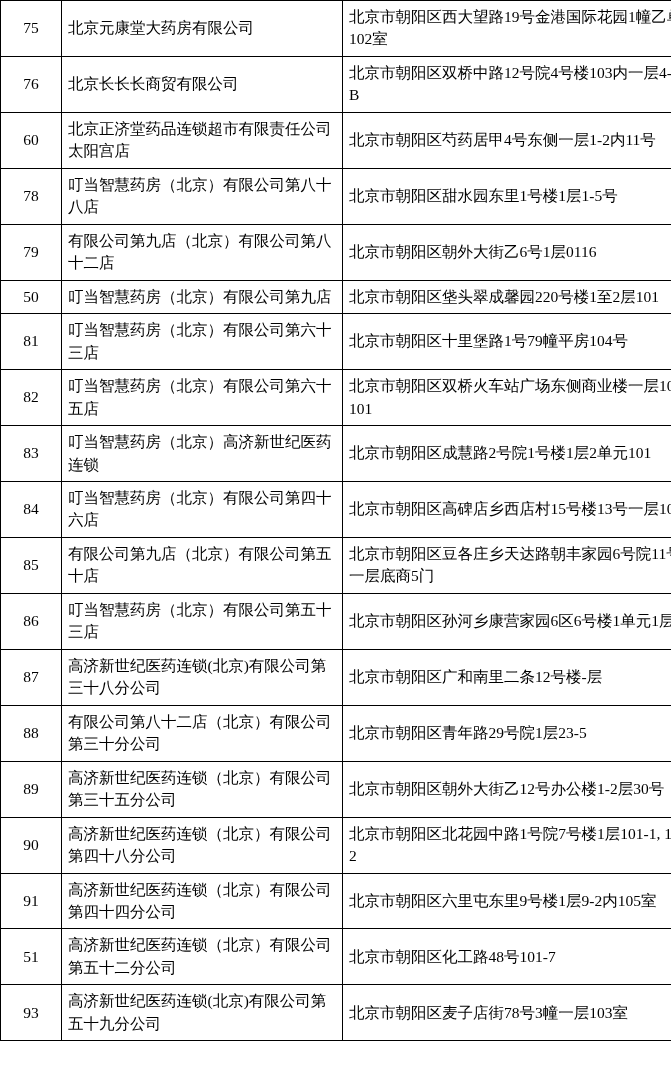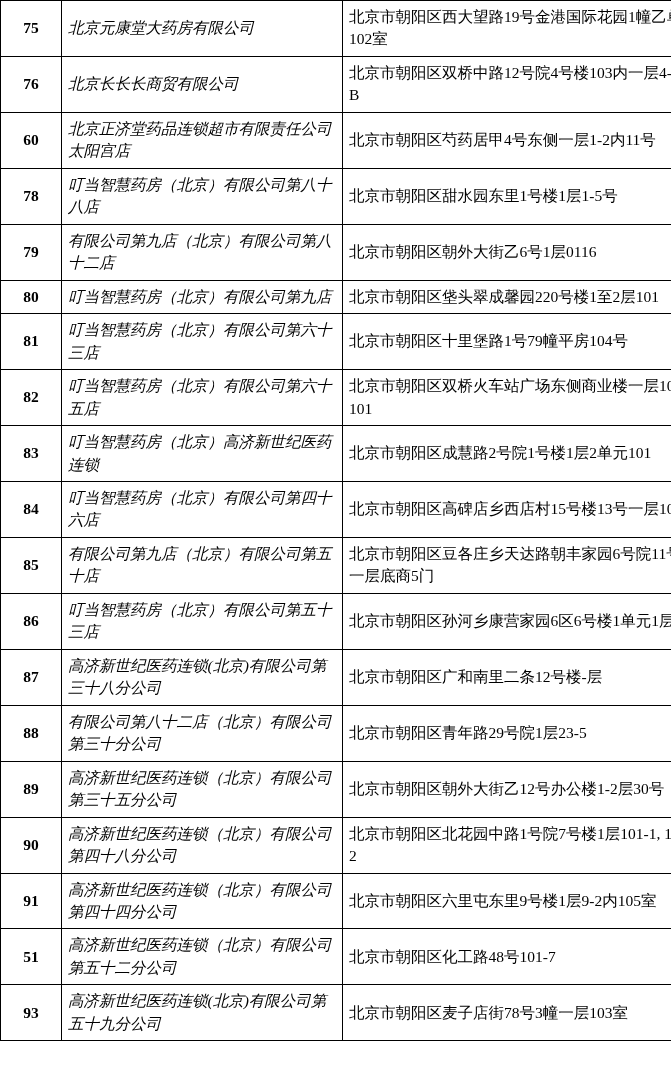--- a/index.html
+++ b/index.html
@@ -23,25 +23,23 @@
     padding: 5px 6px;
     font-size: 15.5px;
     line-height: 1.45;
     word-break: break-all;
   }
   td.col-index {
     width: 48px;
     text-align: center;
     vertical-align: middle;
     font-size: 15.5px;
-    font-weight: bold;
   }
   td.col-name {
     width: 268px;
-    font-style: italic;
   }
   td.col-address {
     width: 350px;
   }
 </style>
 </head>
 <body>
 
 <table class="pharmacy-table">
   <tbody>
@@ -64,21 +62,21 @@
       <td class="col-index">78</td>
       <td class="col-name">叮当智慧药房（北京）有限公司第八十八店</td>
       <td class="col-address">北京市朝阳区甜水园东里1号楼1层1-5号</td>
     </tr>
     <tr>
       <td class="col-index">79</td>
       <td class="col-name">有限公司第九店（北京）有限公司第八十二店</td>
       <td class="col-address">北京市朝阳区朝外大街乙6号1层0116</td>
     </tr>
     <tr>
-      <td class="col-index">80</td>
+      <td class="col-index">50</td>
       <td class="col-name">叮当智慧药房（北京）有限公司第九店</td>
       <td class="col-address">北京市朝阳区垡头翠成馨园220号楼1至2层101</td>
     </tr>
     <tr>
       <td class="col-index">81</td>
       <td class="col-name">叮当智慧药房（北京）有限公司第六十三店</td>
       <td class="col-address">北京市朝阳区十里堡路1号79幢平房104号</td>
     </tr>
     <tr>
       <td class="col-index">82</td>

